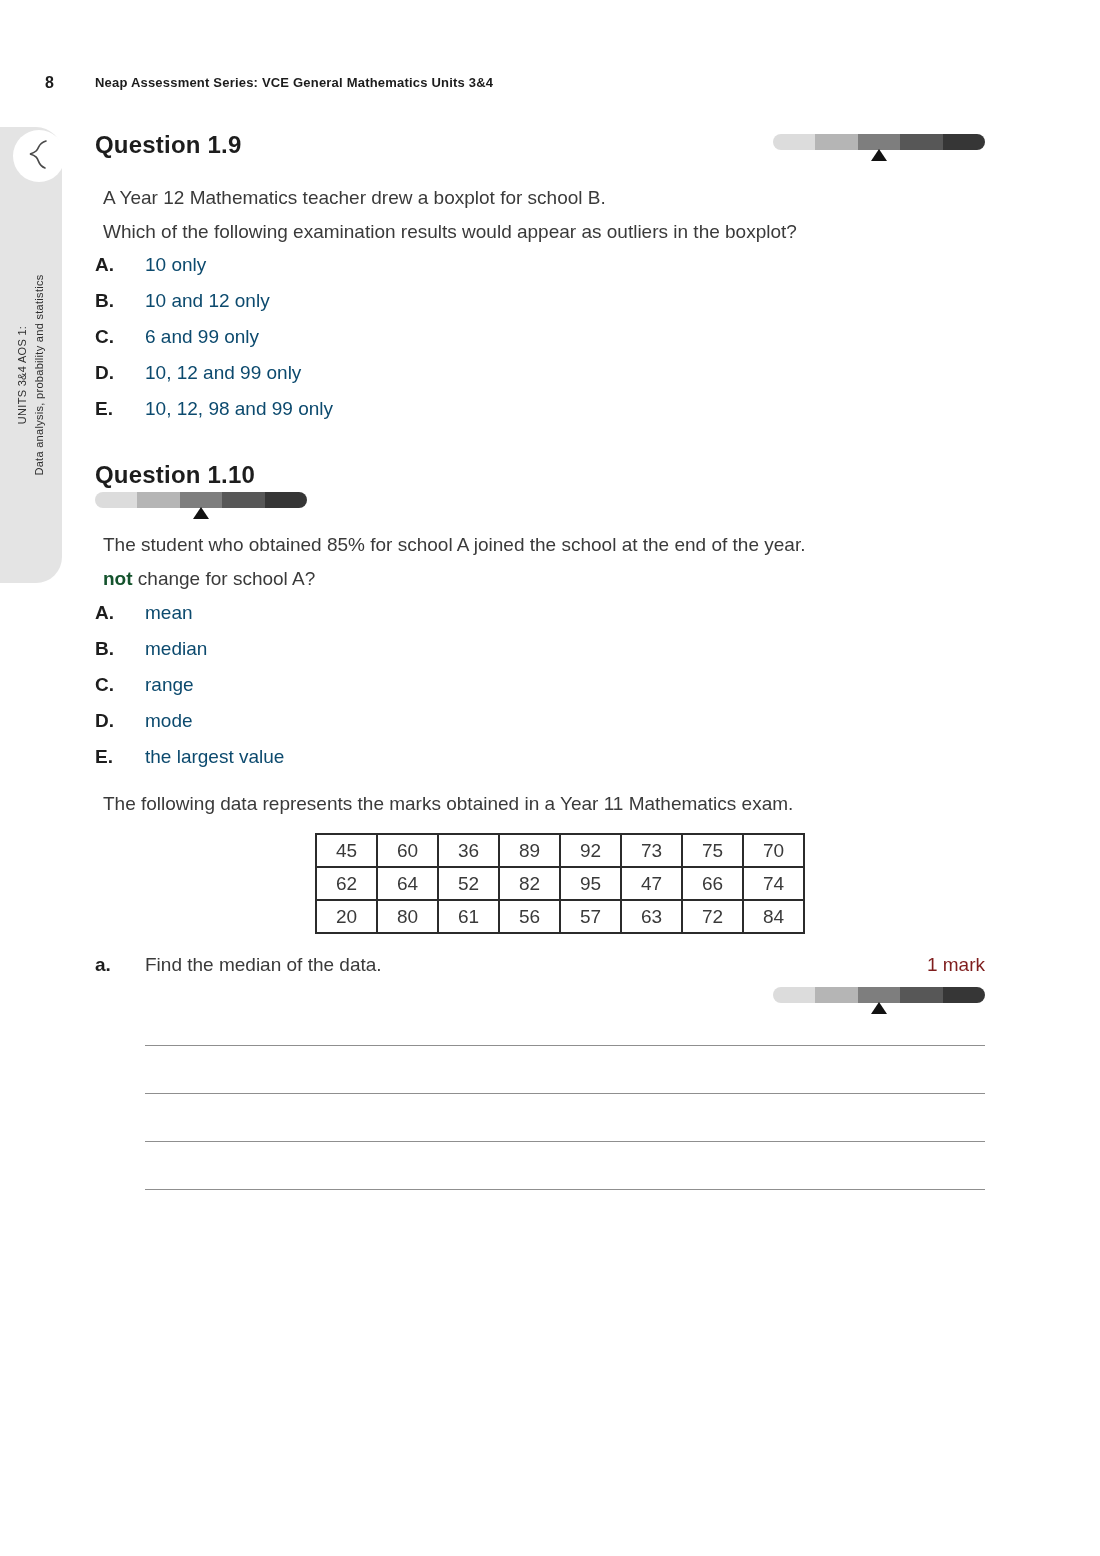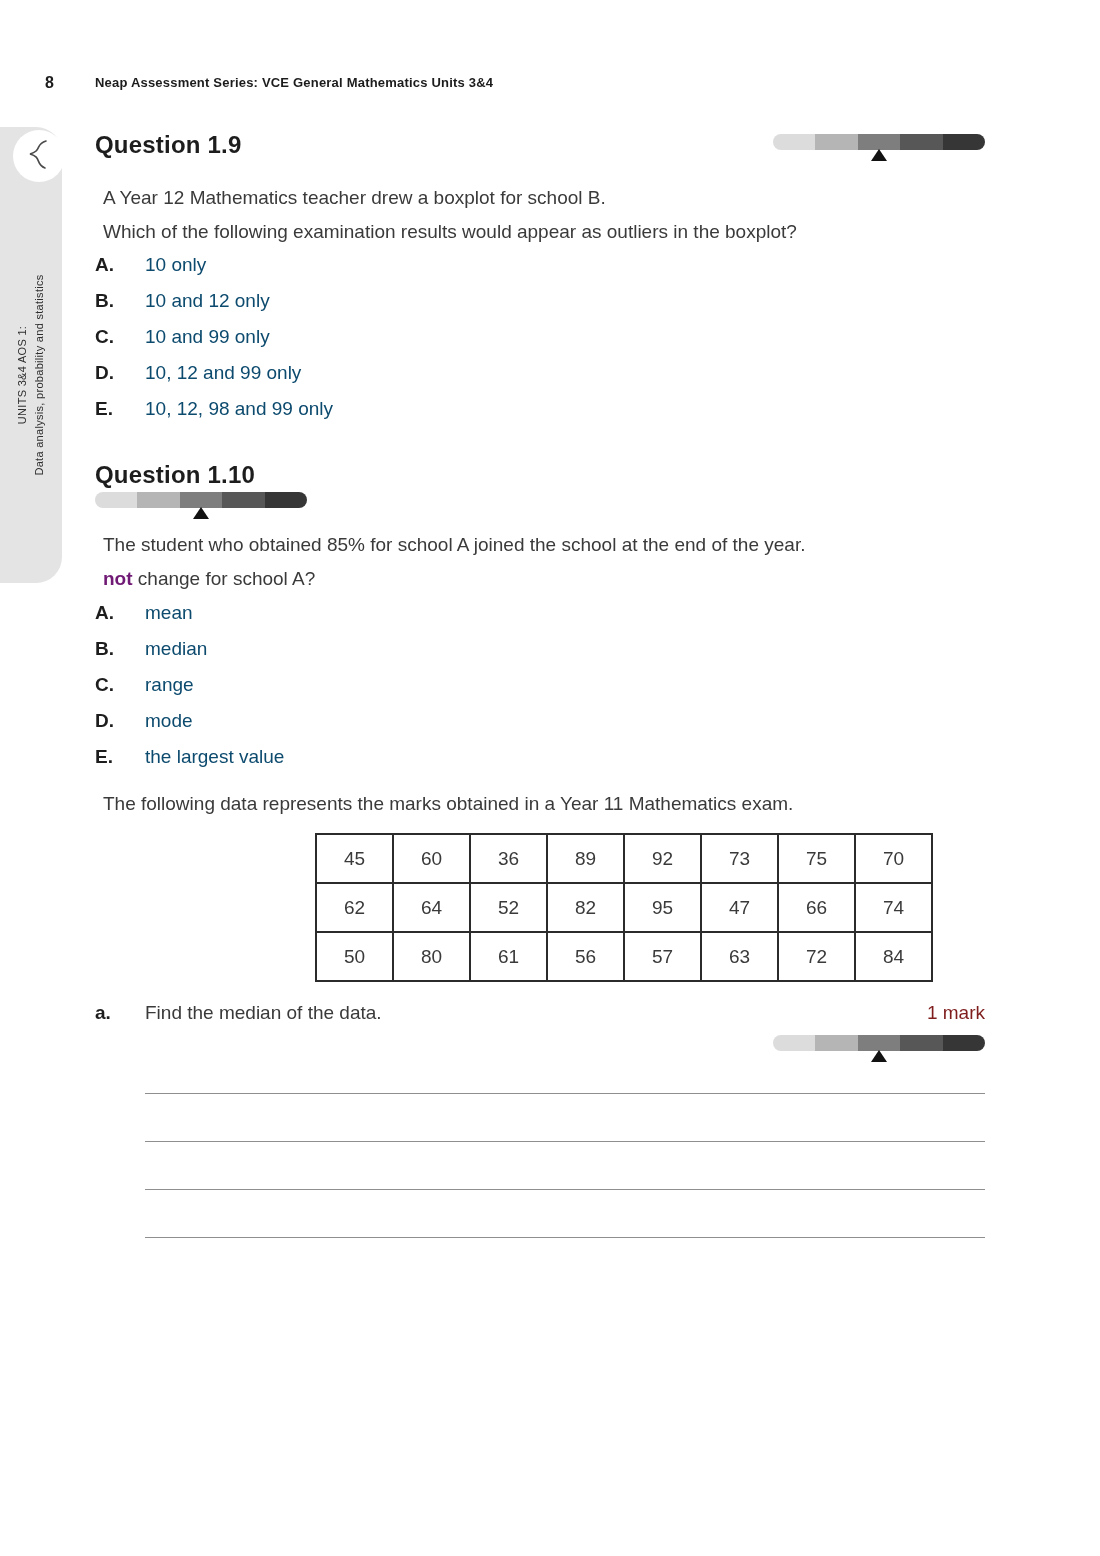--- a/index.html
+++ b/index.html
@@ -50,32 +50,32 @@
   .diffbar .track { display:flex; height:16px; border-radius:8px; overflow:hidden; }
   .diffbar .seg { flex:1 1 0; }
   .diffbar .marker {
     position:absolute; left:50%; top:15px; transform:translateX(-50%);
     width:0; height:0;
     border-left:8px solid transparent; border-right:8px solid transparent;
     border-bottom:12px solid #121212;
   }
 
   .body-text { font-size:19px; line-height:26px; color:#3a3a3a; margin:8px; }
-  .bold-inline { font-weight:bold; color:#701a75; }
+  .bold-inline { font-weight:bold; color:#14532d; }
 
   .opt-row { display:flex; font-size:19px; line-height:22px; margin-top:14px; }
   .opt-letter { width:50px; flex:0 0 50px; font-weight:bold; color:#1d1d1d; }
   .opt-text { color:#0c4a6e; }
 
   
   .marks-table { border-collapse:collapse; margin:16px 0 0 220px; }
   .marks-table td {
     width:59px; height:31px; border:2px solid #2b2b2b;
     text-align:center; vertical-align:middle;
-    font-size:19px; color:#3a3a3a; padding:8px;
+    font-size:19px; color:#3a3a3a; padding:0;
   }
 
   .part-row { display:flex; align-items:baseline; font-size:19px; line-height:26px; margin-top:18px; }
   .part-label { width:50px; flex:0 0 50px; font-weight:bold; color:#1d1d1d; }
   .part-text { flex:1 1 auto; color:#3a3a3a; }
   .part-marks { flex:0 0 auto; color:#7f1d1d; }
 
   .bar-right-row { display:flex; justify-content:flex-end; margin-top:6px; }
 
   .answer-line {
@@ -137,21 +137,21 @@
   <div class="opt-row mt-first-opt">
     <span class="opt-letter">A.</span>
     <span class="opt-text">10 only</span>
   </div>
   <div class="opt-row">
     <span class="opt-letter">B.</span>
     <span class="opt-text">10 and 12 only</span>
   </div>
   <div class="opt-row">
     <span class="opt-letter">C.</span>
-    <span class="opt-text">10 and 99 only</span>
+    <span class="opt-text">6 and 99 only</span>
   </div>
   <div class="opt-row">
     <span class="opt-letter">D.</span>
     <span class="opt-text">10, 12 and 99 only</span>
   </div>
   <div class="opt-row">
     <span class="opt-letter">E.</span>
     <span class="opt-text">10, 12, 98 and 99 only</span>
   </div>
 
@@ -210,21 +210,21 @@
         <td>62</td>
         <td>64</td>
         <td>52</td>
         <td>82</td>
         <td>95</td>
         <td>47</td>
         <td>66</td>
         <td>74</td>
       </tr>
       <tr>
-        <td>50</td>
+        <td>20</td>
         <td>80</td>
         <td>61</td>
         <td>56</td>
         <td>57</td>
         <td>63</td>
         <td>72</td>
         <td>84</td>
       </tr>
     </tbody>
   </table>

